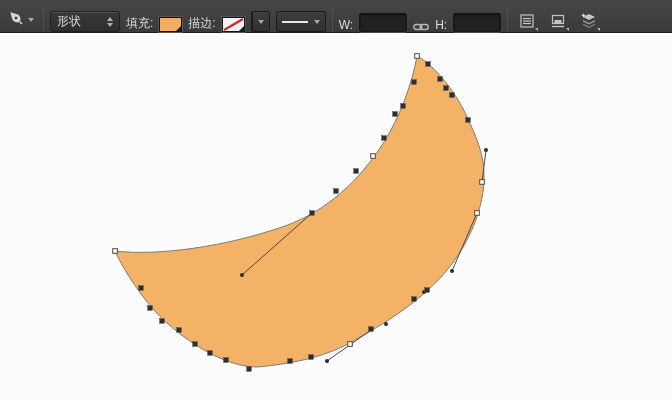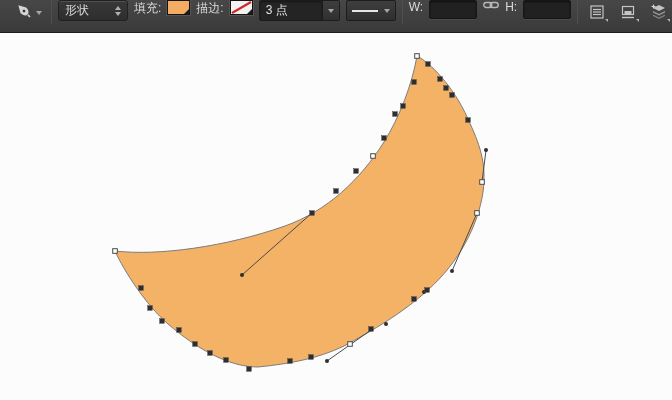--- a/index.html
+++ b/index.html
@@ -4,22 +4,22 @@
 <style>
   * { margin:0; padding:0; box-sizing:border-box; }
   html,body { width:672px; height:400px; overflow:hidden; }
   body { font-family:"Liberation Sans","DejaVu Sans",sans-serif; background:#fcfcfc; }
 
   
   .toolbar {
     position:relative; width:672px; height:33px;
     background:linear-gradient(#474747,#3a3a3a);
     border-bottom:1px solid #1e1e1e;
-    display:flex; align-items:flex-start;
-    padding:0 12px; gap:6px;
+    display:flex; align-items:flex-end;
+    padding:0 4px; gap:6px;
     color:#d9d9d9; font-size:12px;
     flex-wrap:nowrap; white-space:nowrap;
   }
   .sep { width:1px; height:24px; background:#2a2a2a; border-right:1px solid #4f4f4f; flex:0 0 auto; }
   .tool-btn { display:flex; align-items:center; gap:3px; padding:2px 3px; flex:0 0 auto; }
   .caret-down { width:0; height:0; border-left:3.5px solid transparent; border-right:3.5px solid transparent; border-top:4px solid #a6a6a6; }
 
   .dd-btn {
     display:flex; align-items:center; justify-content:space-between;
     background:linear-gradient(#383838,#2e2e2e);
@@ -100,21 +100,20 @@
 
   <span class="lbl">描边:</span>
   <div class="swatch stroke-swatch">
     <svg width="21" height="13" viewBox="0 0 21 13">
       <line x1="1" y1="12" x2="20" y2="1" stroke="#cc2a2a" stroke-width="2.2"></line>
     </svg>
     <span class="corner"></span>
   </div>
 
   <div class="combo">
-    <div class="field">3 点</div>
     <div class="arrow">
       <span class="caret-down"></span>
     </div>
   </div>
 
   <div class="style-dd">
     <span class="line-sample"></span>
     <span class="caret-down"></span>
   </div>
 

